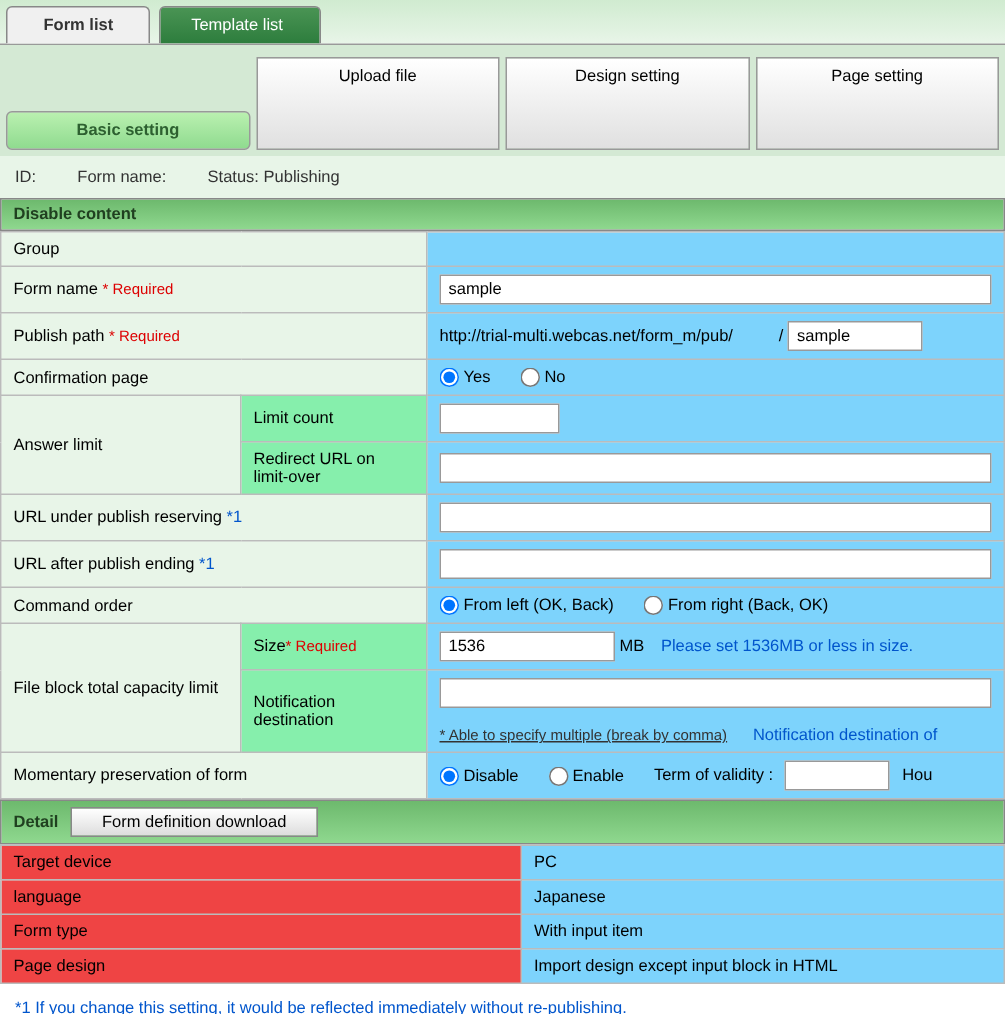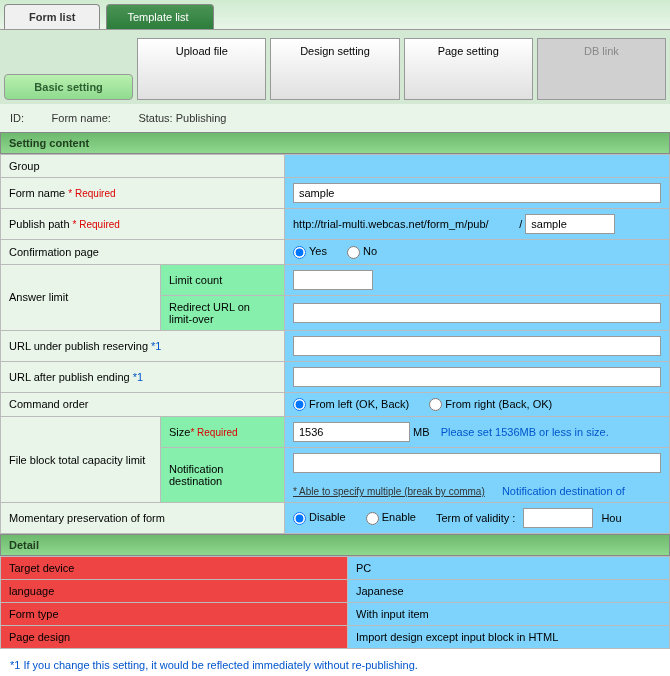--- a/index.html
+++ b/index.html
@@ -40,33 +40,32 @@
 <div class="top-tabs">
   <div class="top-tab active">Form list</div>
   <div class="top-tab inactive">Template list</div>
 </div>
 
 <div class="sub-tabs">
   <div class="sub-tab active">Basic setting</div>
   <div class="sub-tab normal">Upload file</div>
   <div class="sub-tab normal">Design setting</div>
   <div class="sub-tab normal">Page setting</div>
-  <div class="sub-tab disabled">DB link</div>
 </div>
 
 <div class="info-bar">
   <span>ID:</span>
   &nbsp;&nbsp;&nbsp;&nbsp;&nbsp;&nbsp;&nbsp;
   <span>Form name:</span>
   &nbsp;&nbsp;&nbsp;&nbsp;&nbsp;&nbsp;&nbsp;
   <span>Status:</span>
   <span>Publishing</span>
 </div>
 
-<div class="section-header">Setting content</div>
+<div class="section-header">Disable content</div>
 
 <table>
 <tbody>
       <tr>
   <td class="lbl" colspan="2">Group</td>
   <td class="val"></td>
 </tr>
 <tr>
   <td class="lbl" colspan="2">
     <span>Form name</span>
@@ -155,20 +154,21 @@
       <input type="text" class="txt-input" style="width: 70px;">
       <span>Hou</span>
     </div>
   </td>
 </tr>
 </tbody>
   </table>
 
 <div class="section-header detail">
   <span>Detail</span>
+  <button class="dl-btn">Form definition download</button>
 </div>
 
 <table>
 <tbody>
       <tr>
         <td class="detail-lbl">Target device</td>
         <td class="val">PC</td>
       </tr>
 <tr>
         <td class="detail-lbl">language</td>

